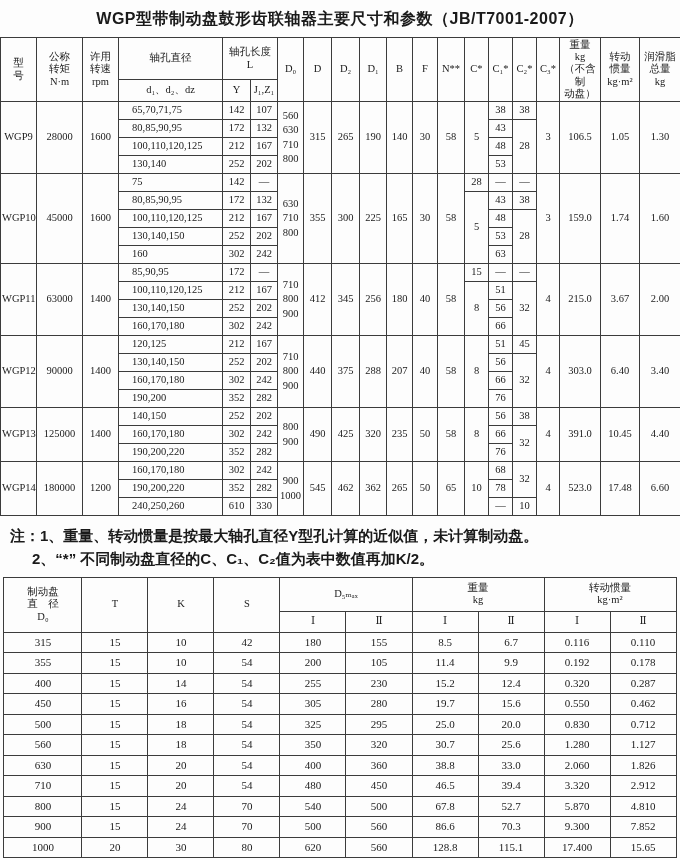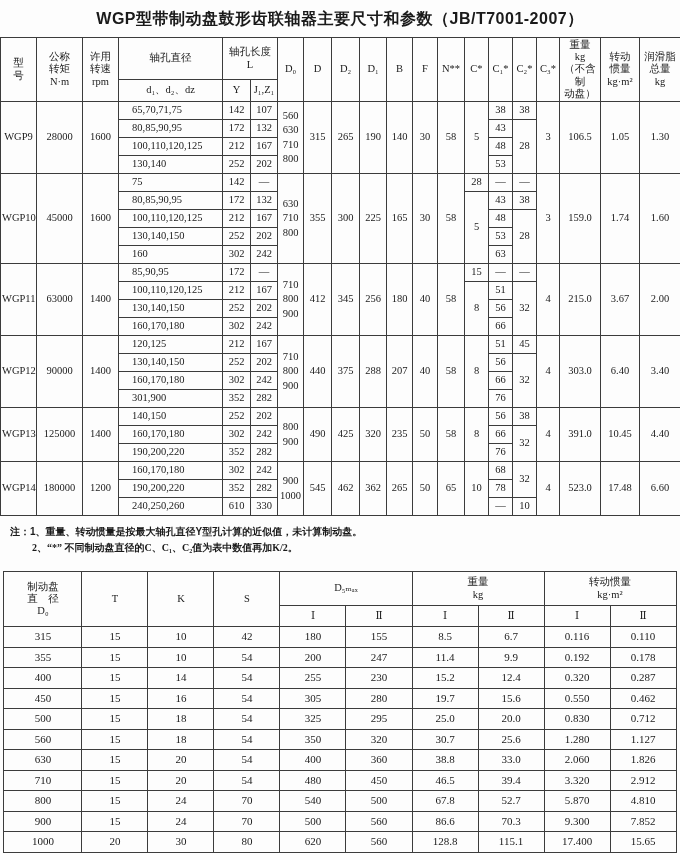--- a/index.html
+++ b/index.html
@@ -11,22 +11,22 @@
   table { border-collapse: collapse; table-layout: fixed; margin: 0 auto; width: 672px; }
   td, th { border: 1px solid #3c3c3c; text-align: center; vertical-align: middle;
     font-size: 10.5px; line-height: 1.15; padding: 0 1px; overflow: hidden; }
   th { font-weight: normal; white-space: pre-line; }
   #t1 thead tr.h1 th { height: 42px; }
   #t1 thead tr.h2 th { height: 22px; }
   #t1 tbody td { height: 18px; }
   #t1 td.dcol { text-align: left; padding-left: 13px; }
   td.stacked { white-space: pre-line; line-height: 1.35; }
   .notes { font-family: "Liberation Sans", "DejaVu Sans", sans-serif; font-weight: bold;
-    font-size: 10px; margin: 8px 0 16px 10px; line-height: 1.55; }
-  .notes .n2 { padding-left: 22px; font-family: Liberation Serif, serif; }
+    font-size: 15px; margin: 8px 0 6px 10px; line-height: 1.55; }
+  .notes .n2 { padding-left: 22px; }
   #t2 thead tr.h1 th { height: 34px; }
   #t2 thead tr.h2 th { height: 21px; }
   #t2 tbody td { height: 20.5px; font-size: 11px; }
 </style>
 </head>
 <body>
 
 <div class="page">
 
   <div class="title">WGP型带制动盘鼓形齿联轴器主要尺寸和参数（JB/T7001-2007）</div>
@@ -266,21 +266,21 @@
           <td>56</td>
           <td rowspan="3">32</td>
         </tr>
         <tr>
           <td class="dcol">160,170,180</td>
           <td>302</td>
           <td>242</td>
           <td>66</td>
         </tr>
         <tr>
-          <td class="dcol">301,900</td>
+          <td class="dcol">190,200</td>
           <td>352</td>
           <td>282</td>
           <td>76</td>
         </tr>
         <tr>
           <td rowspan="3">WGP13</td>
           <td rowspan="3">125000</td>
           <td rowspan="3">1400</td>
           <td class="dcol">140,150</td>
           <td>252</td>
@@ -406,21 +406,21 @@
           <td>6.7</td>
           <td>0.116</td>
           <td>0.110</td>
         </tr>
         <tr>
           <td>355</td>
           <td>15</td>
           <td>10</td>
           <td>54</td>
           <td>200</td>
-          <td>247</td>
+          <td>105</td>
           <td>11.4</td>
           <td>9.9</td>
           <td>0.192</td>
           <td>0.178</td>
         </tr>
         <tr>
           <td>400</td>
           <td>15</td>
           <td>14</td>
           <td>54</td>

